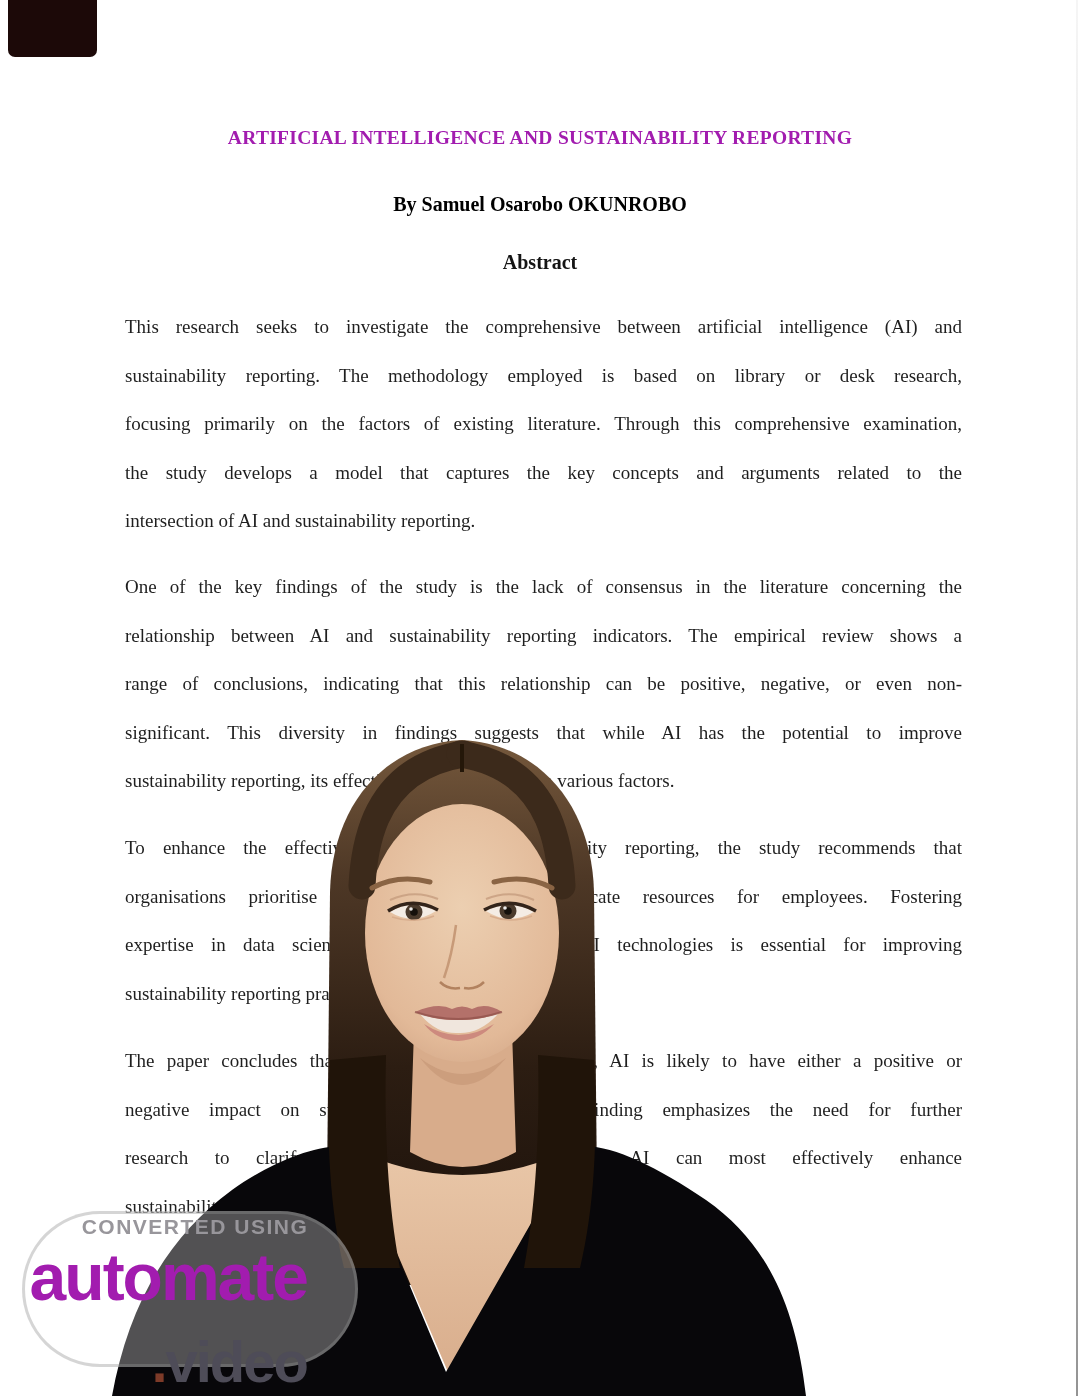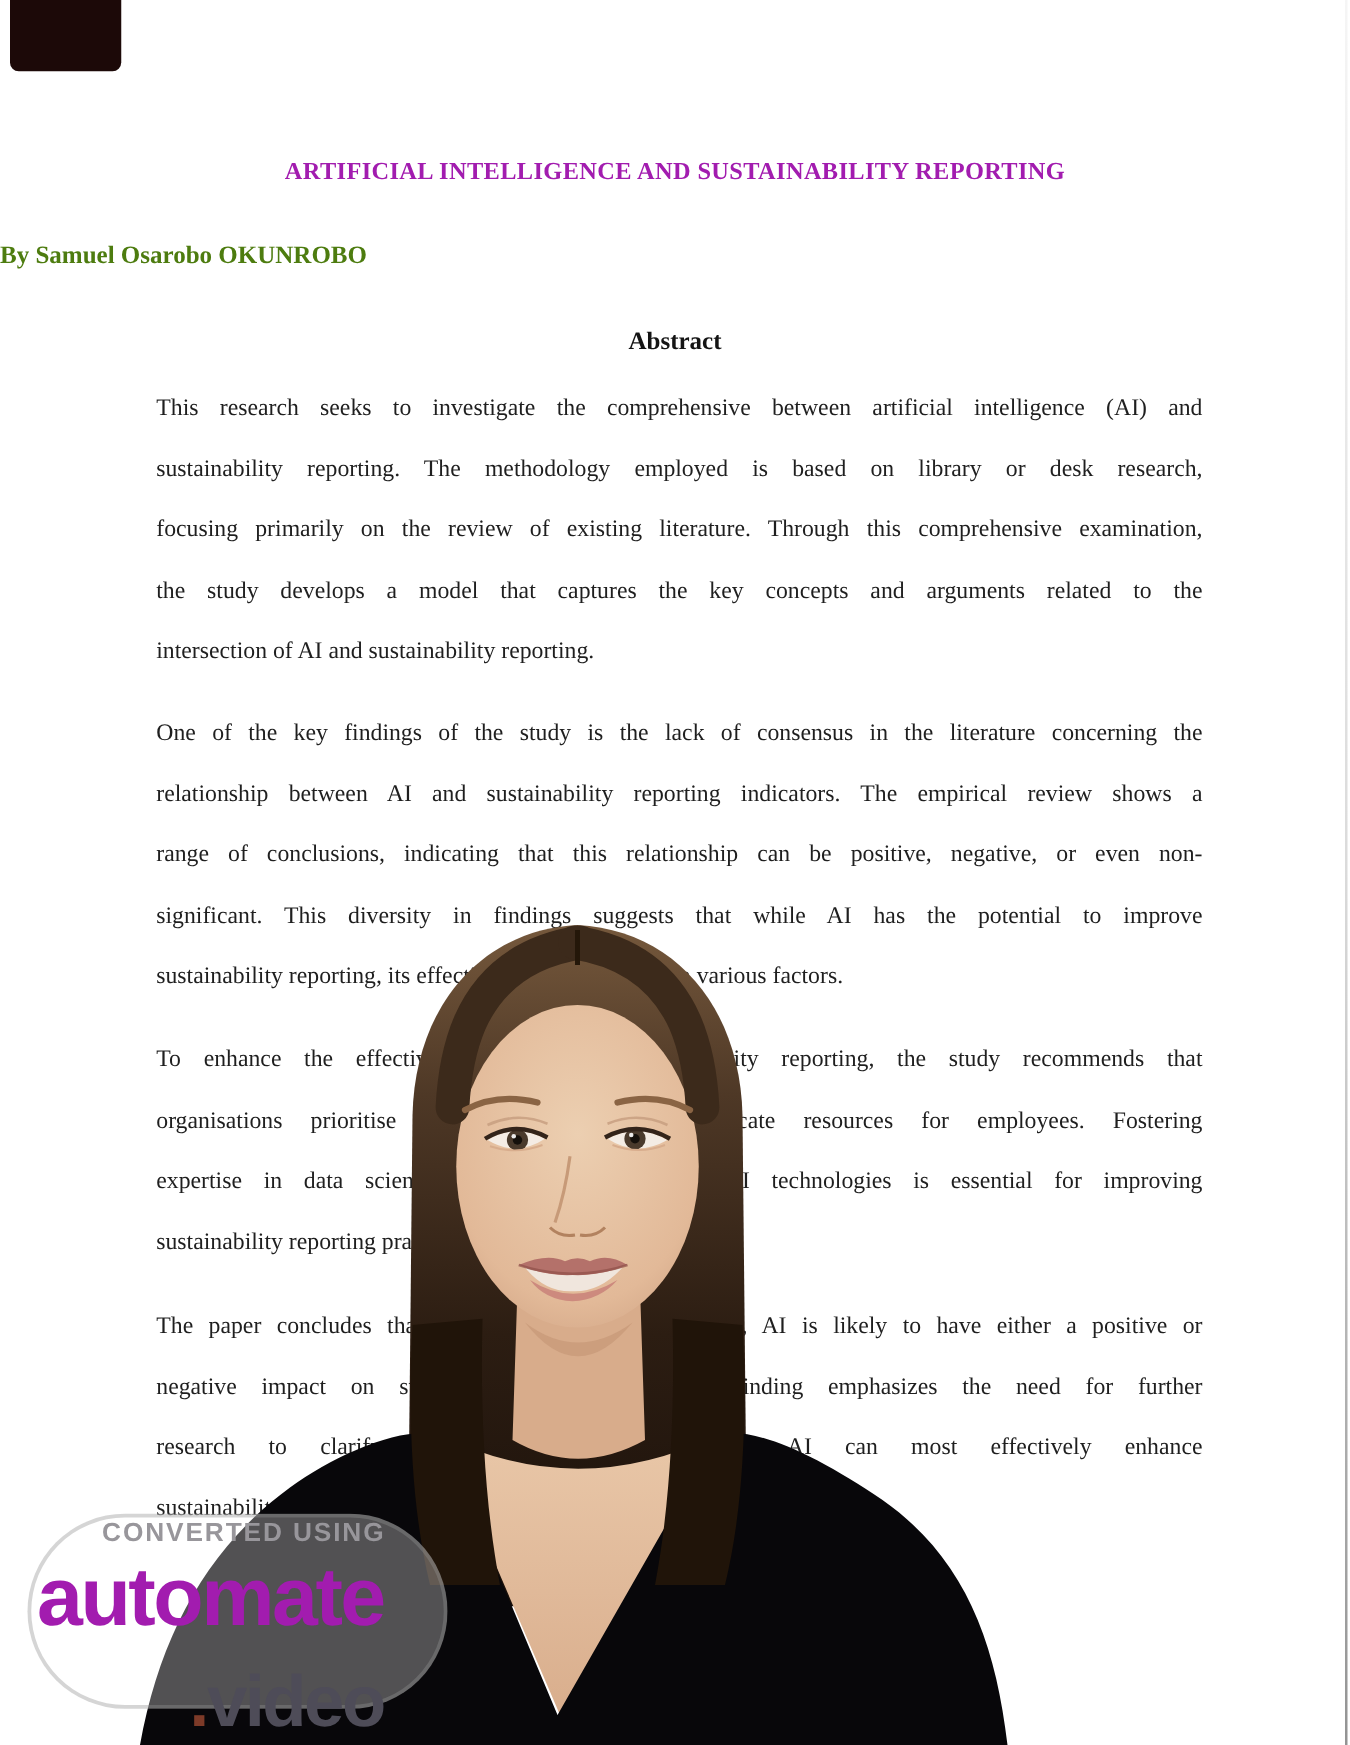--- a/index.html
+++ b/index.html
@@ -21,24 +21,24 @@
   .edge-line{
     position:absolute;left:1076px;top:0;width:2px;height:1396px;
     background:linear-gradient(180deg,rgba(160,160,160,0.10) 0%,rgba(150,150,150,0.35) 50%,rgba(120,120,120,0.80) 100%);
   }
   .doc-title{
     position:absolute;left:0;top:128px;width:1080px;
     text-align:center;font-weight:bold;font-size:19.5px;letter-spacing:0.3px;line-height:1;color:#a21caf;
   }
   .doc-byline{
     position:absolute;left:0;top:194px;width:1080px;
-    font-weight:bold;font-size:20px;line-height:1;color:#4d7c0f;
+    text-align:center;font-weight:bold;font-size:20px;line-height:1;color:#000000;
   }
   .doc-abstract{
-    position:absolute;left:0;top:263px;width:1080px;
+    position:absolute;left:0;top:252px;width:1080px;
     text-align:center;font-weight:bold;font-size:20px;line-height:1;color:#141414;
   }
   .para{
     position:absolute;left:125px;width:837px;
     font-size:19px;line-height:48.5px;
   }
   .para .ln{
     text-align:justify;
     text-align-last:justify;
     height:48.5px;overflow:visible;white-space:nowrap;
@@ -83,21 +83,21 @@
 
   <div class="corner-marker"></div>
 
   <div class="doc-title">ARTIFICIAL INTELLIGENCE AND SUSTAINABILITY REPORTING</div>
   <div class="doc-byline">By Samuel Osarobo OKUNROBO</div>
   <div class="doc-abstract">Abstract</div>
 
   <div class="para p1">
     <div class="ln">This research seeks to investigate the comprehensive between artificial intelligence (AI) and</div>
     <div class="ln">sustainability reporting. The methodology employed is based on library or desk research,</div>
-    <div class="ln">focusing primarily on the review of existing literature. Through this comprehensive examination,</div>
+    <div class="ln">focusing primarily on the factors of existing literature. Through this comprehensive examination,</div>
     <div class="ln">the study develops a model that captures the key concepts and arguments related to the</div>
     <div class="ln last">intersection of AI and sustainability reporting.</div>
   </div>
 
   <div class="para p2">
     <div class="ln">One of the key findings of the study is the lack of consensus in the literature concerning the</div>
     <div class="ln">relationship between AI and sustainability reporting indicators. The empirical review shows a</div>
     <div class="ln">range of conclusions, indicating that this relationship can be positive, negative, or even non-</div>
     <div class="ln">significant. This diversity in findings suggests that while AI has the potential to improve</div>
     <div class="ln last">sustainability reporting, its effectiveness may depend on various factors.</div>

